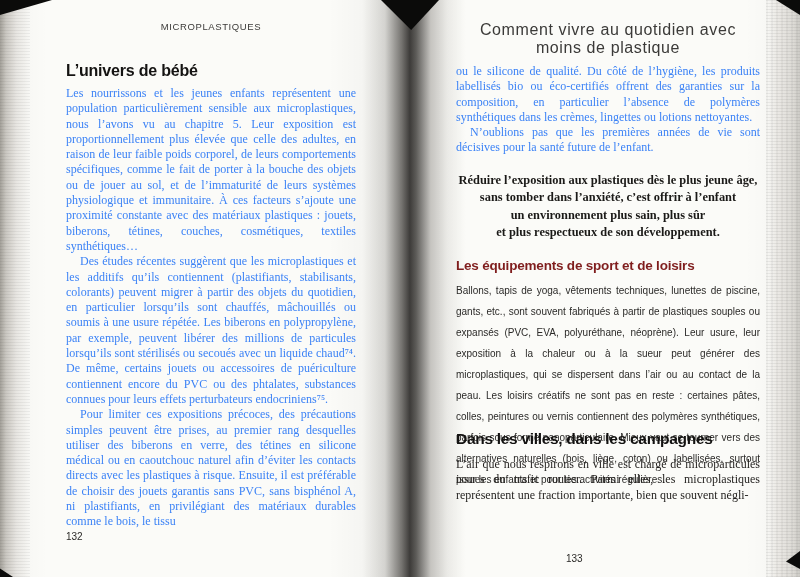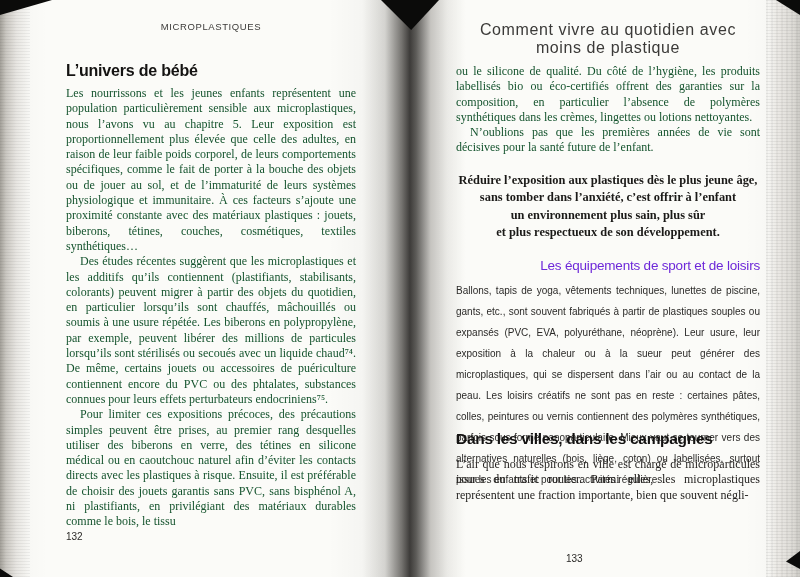--- a/index.html
+++ b/index.html
@@ -58,32 +58,32 @@
   .col-right{left:456px;width:304px;}
   .chapter-title{
     position:absolute;top:62px;
     font-family:"Liberation Sans","DejaVu Sans",sans-serif;
     font-weight:700;font-size:16px;letter-spacing:-0.2px;color:#141312;
     font-stretch:condensed;
   }
   .body-block{position:absolute;}
   .body-block p{
     margin:0;font-size:12px;line-height:15.3px;text-align:justify;
-    color:#14532d;hyphens:auto;
+    color:#3b82f6;hyphens:auto;
   }
   .body-block p.indent{text-indent:14px;}
   .pull-quote{
     position:absolute;top:172px;left:0;width:100%;
     font-weight:700;font-size:12.4px;line-height:17.4px;
     text-align:center;white-space:pre-line;color:#1b1a18;
   }
   .box-title{
-    position:absolute;top:258px;left:0;width:100%;text-align:right;
+    position:absolute;top:258px;left:0;width:100%;text-align:left;
     font-family:"Liberation Sans","DejaVu Sans",sans-serif;
-    font-weight:400;font-size:13.5px;letter-spacing:-0.2px;color:#6d28d9;
+    font-weight:700;font-size:13.5px;letter-spacing:-0.2px;color:#7f1d1d;
   }
   .box-body{
     position:absolute;top:280px;left:0;width:100%;
     font-family:"Liberation Sans","DejaVu Sans",sans-serif;
     font-size:10px;line-height:21px;text-align:justify;color:#2b2a28;
   }
   .section-heading{
     position:absolute;top:430px;left:0;
     font-family:"Liberation Sans","DejaVu Sans",sans-serif;
     font-weight:700;font-size:15.5px;letter-spacing:-0.3px;color:#131211;

